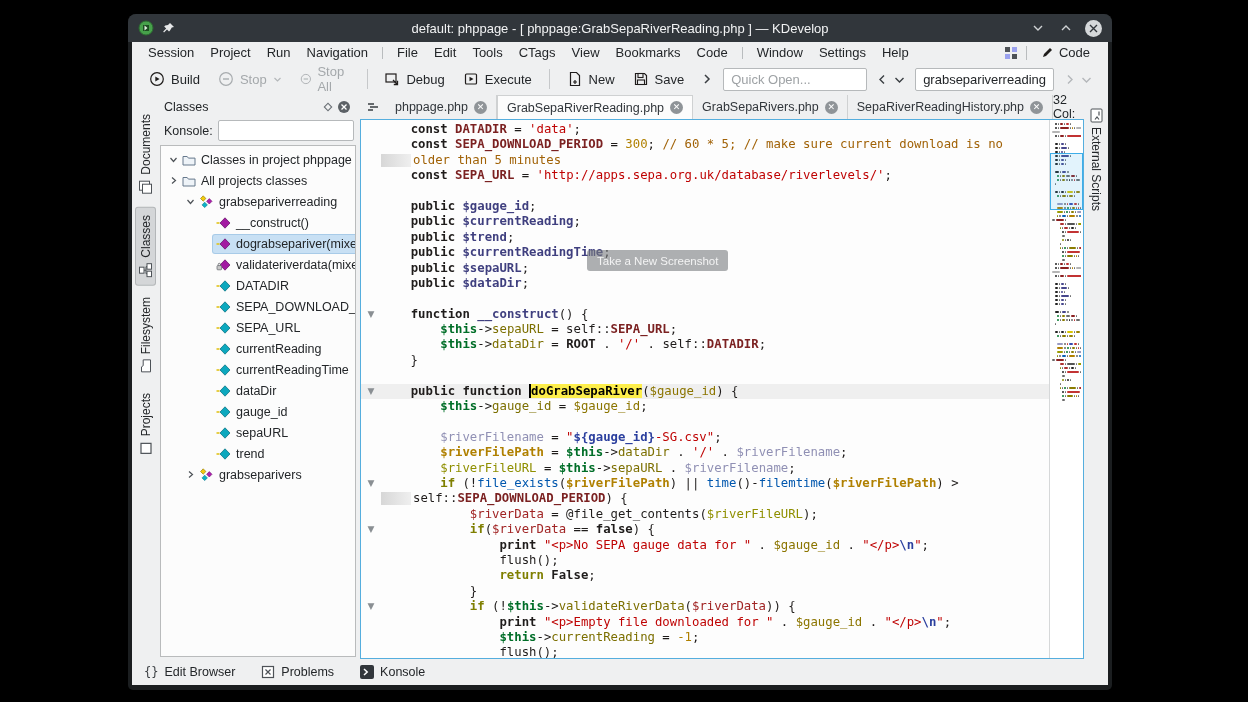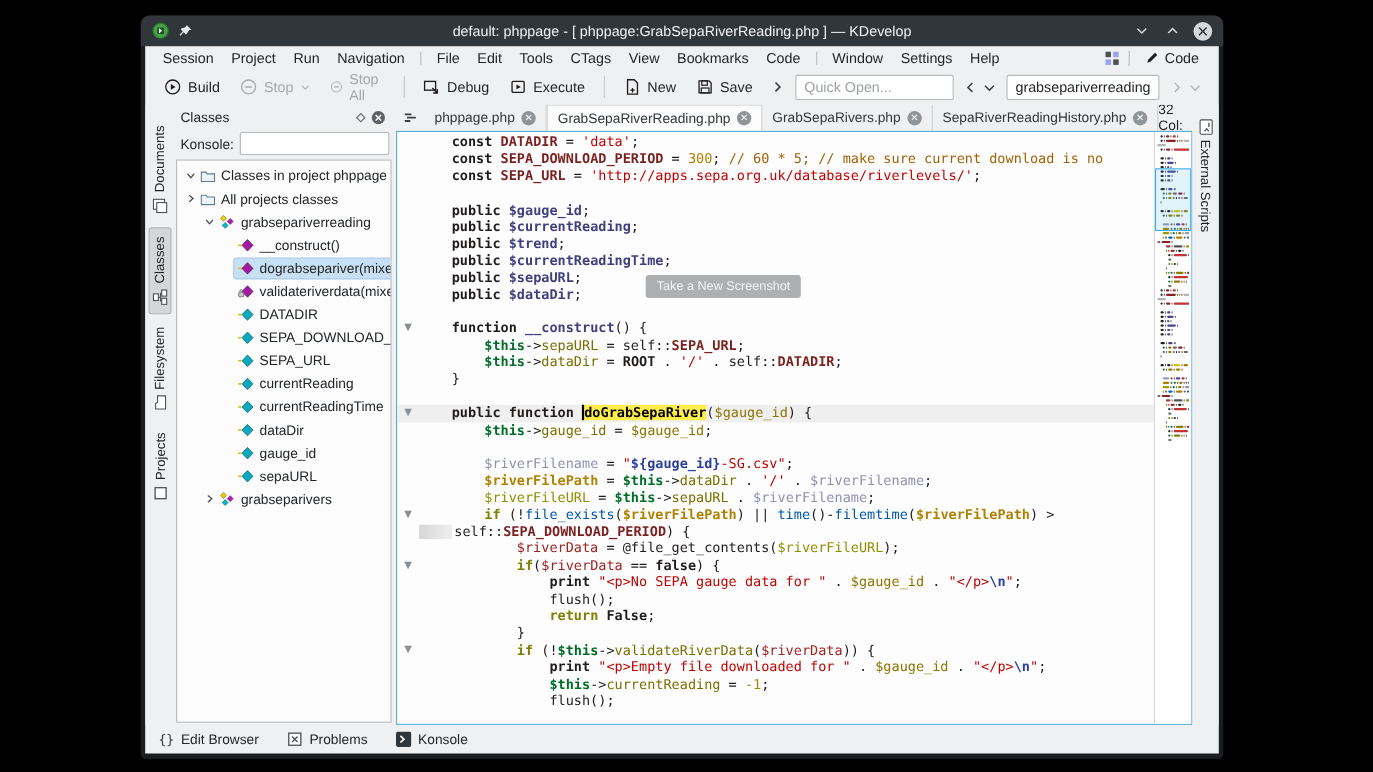--- a/index.html
+++ b/index.html
@@ -508,20 +508,32 @@
               <span class="sel-wrap">
                 <span class="ticon">
                   <svg width="15" height="12" viewBox="0 0 15 12">
                     <rect x="0.5" y="5.2" width="3" height="1.6" fill="#e0c21c"></rect>
                     <path d="M9 0.8l5 5.2-5 5.2L4 6z" fill="#0ca8be" stroke="#056a7a" stroke-width=".7"></path>
                   </svg>
                 </span>
                 <span class="tree-label">sepaURL</span>
               </span>
             </div>
+            <div class="tree-row" style="padding-left: 40px;">
+              <span class="expander"></span>
+              <span class="sel-wrap">
+                <span class="ticon">
+                  <svg width="15" height="12" viewBox="0 0 15 12">
+                    <rect x="0.5" y="5.2" width="3" height="1.6" fill="#e0c21c"></rect>
+                    <path d="M9 0.8l5 5.2-5 5.2L4 6z" fill="#0ca8be" stroke="#056a7a" stroke-width=".7"></path>
+                  </svg>
+                </span>
+                <span class="tree-label">trend</span>
+              </span>
+            </div>
             <div class="tree-row" style="padding-left: 23px;">
               <span class="expander">
                 <svg width="9" height="9" viewBox="0 0 9 9">
                   <path d="M3 1.5L6.5 4.5 3 7.5" fill="none" stroke="#4d5257" stroke-width="1.2"></path>
                 </svg>
               </span>
               <span class="sel-wrap">
                 <span class="ticon">
                   <svg width="15" height="14" viewBox="0 0 15 14">
                     <path d="M4.2 0.8l2.7 2.7-2.7 2.7L1.5 3.5z" fill="#f2ca0c" stroke="#8a7000" stroke-width=".6"></path>
@@ -565,20 +577,24 @@
 
         <div class="editor-view">
           <div class="code-scroll" id="code-area">
               <div class="code-line">
                 <span class="gutter-cell"></span>
                 <span class="line-text"><span class="t-pl">    </span><span class="t-kw">const</span><span class="t-pl"> </span><span class="t-cn">DATADIR</span><span class="t-pl"> = </span><span class="t-str">'data'</span><span class="t-pl">;</span></span>
               </div>
               <div class="code-line">
                 <span class="gutter-cell"></span>
                 <span class="line-text"><span class="t-pl">    </span><span class="t-kw">const</span><span class="t-pl"> </span><span class="t-cn">SEPA_DOWNLOAD_PERIOD</span><span class="t-pl"> = </span><span class="t-num">300</span><span class="t-pl">; </span><span class="t-com">// 60 * 5; // make sure current download is no</span></span>
+              </div>
+              <div class="code-line">
+                <span class="gutter-cell"></span>
+                <span class="line-text"><span class="wrapmark"></span><span class="t-com">older than 5 minutes</span></span>
               </div>
               <div class="code-line">
                 <span class="gutter-cell"></span>
                 <span class="line-text"><span class="t-pl">    </span><span class="t-kw">const</span><span class="t-pl"> </span><span class="t-cn">SEPA_URL</span><span class="t-pl"> = </span><span class="t-str">'http://apps.sepa.org.uk/database/riverlevels/'</span><span class="t-pl">;</span></span>
               </div>
               <div class="code-line">
                 <span class="gutter-cell"></span>
                 <span class="line-text"></span>
               </div>
               <div class="code-line">

